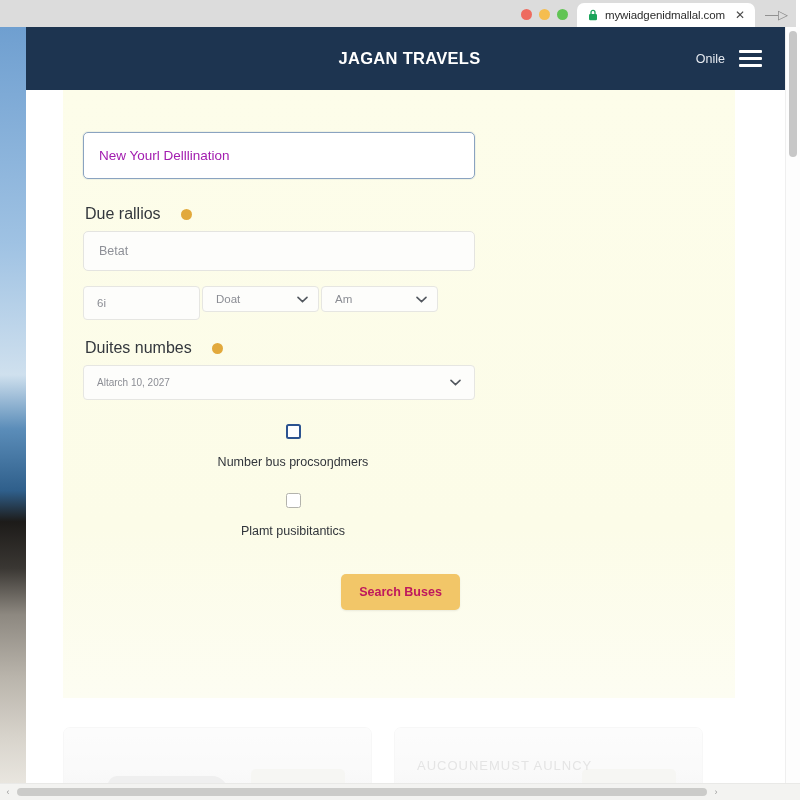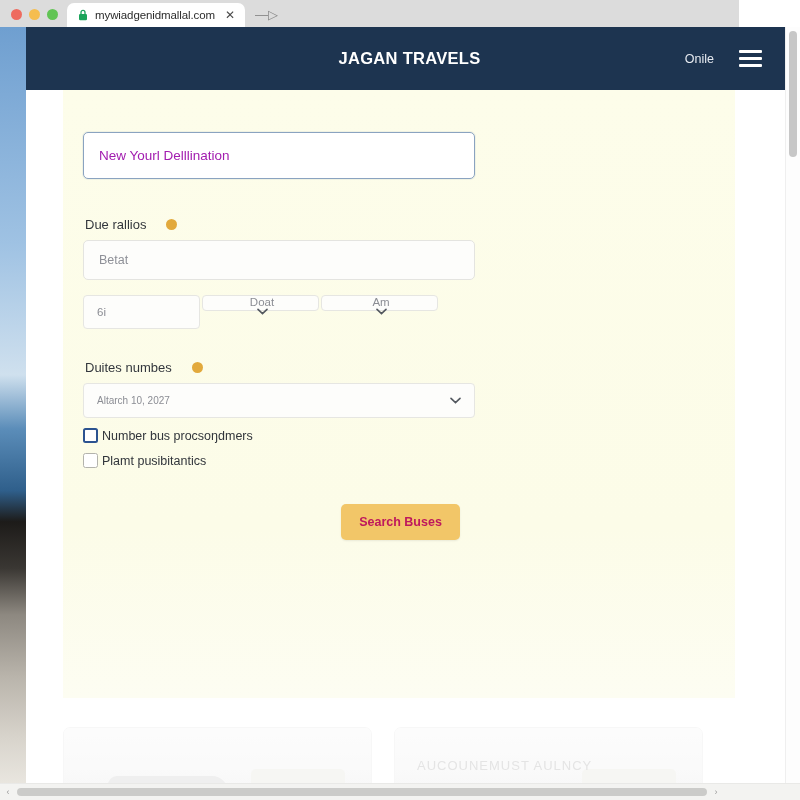--- a/index.html
+++ b/index.html
@@ -18,26 +18,27 @@
     position: relative;
     width: 800px;
     height: 800px;
     background: #ffffff;
     overflow: hidden;
   }
 
   .tabstrip {
     position: absolute;
     top: 0; left: 0;
-    width: 739px;
+    width: 796px;
     height: 27px;
     background: #dcdcdc;
     display: flex;
     align-items: flex-end;
     z-index: 40;
+    justify-content: flex-end;
   }
 
   .traffic-lights {
     display: flex;
     align-items: center;
     gap: 7px;
     padding: 0 9px 7px 11px;
   }
   .tl {
     width: 11px;
@@ -150,21 +151,21 @@
     color: #ffffff;
     font-size: 16.5px;
     font-weight: bold;
     letter-spacing: 0.3px;
   }
   .header-right {
     position: absolute;
     right: 24px;
     display: flex;
     align-items: center;
-    gap: 25px;
+    gap: 14px;
   }
   .nav-link {
     color: #e6eaf0;
     font-size: 12.5px;
   }
   .hamburger {
     width: 23px;
     height: 17px;
     display: flex;
     flex-direction: column;
@@ -200,23 +201,23 @@
     font-weight: bold;
     color: #22262b;
     margin: 0 0 17px 0;
     letter-spacing: 0.1px;
   }
 
   .field-label {
     display: flex;
     align-items: center;
     gap: 20px;
-    font-size: 13px;
+    font-size: 16px;
     color: #33373d;
-    margin: 12px 0 8px 2px;
+    margin: 0 0 8px 2px;
   }
   .badge-dot {
     width: 11px;
     height: 11px;
     border-radius: 50%;
     background: #e2a93c;
     display: inline-block;
     flex: none;
   }
 
@@ -259,31 +260,30 @@
     background: #fdfdfb;
     font-size: 11.5px;
     color: #8b8d94;
     padding: 0 13px;
     display: flex;
     align-items: center;
   }
   .mini-select {
     box-sizing: border-box;
     width: 117px;
-    height: 16px;
+    height: 26px;
     border: 1px solid #e6e6e2;
     border-radius: 4px;
     background: #fdfdfb;
     font-size: 11.5px;
     color: #8b8d94;
     padding: 0 10px 0 13px;
     display: flex;
     align-items: center;
     justify-content: space-between;
-    flex-direction: column;
   }
   .chev {
     width: 11px;
     height: 7px;
     flex: none;
     display: block;
   }
 
   .big-select {
     box-sizing: border-box;
@@ -299,22 +299,23 @@
     align-items: center;
     justify-content: space-between;
   }
 
   .gap-lg { height: 26px; }
   .gap-md { height: 19px; }
 
   .check-row {
     display: flex;
     align-items: center;
-    gap: 4px;
-    margin-top: 10px;
+    gap: 16px;
+    margin-top: 24px;
+    flex-direction: column;
   }
   .checkbox {
     width: 15px;
     height: 15px;
     box-sizing: border-box;
     border-radius: 2.5px;
     background: #ffffff;
     flex: none;
   }
   .checkbox.primary { border: 2px solid #2c5390; }

